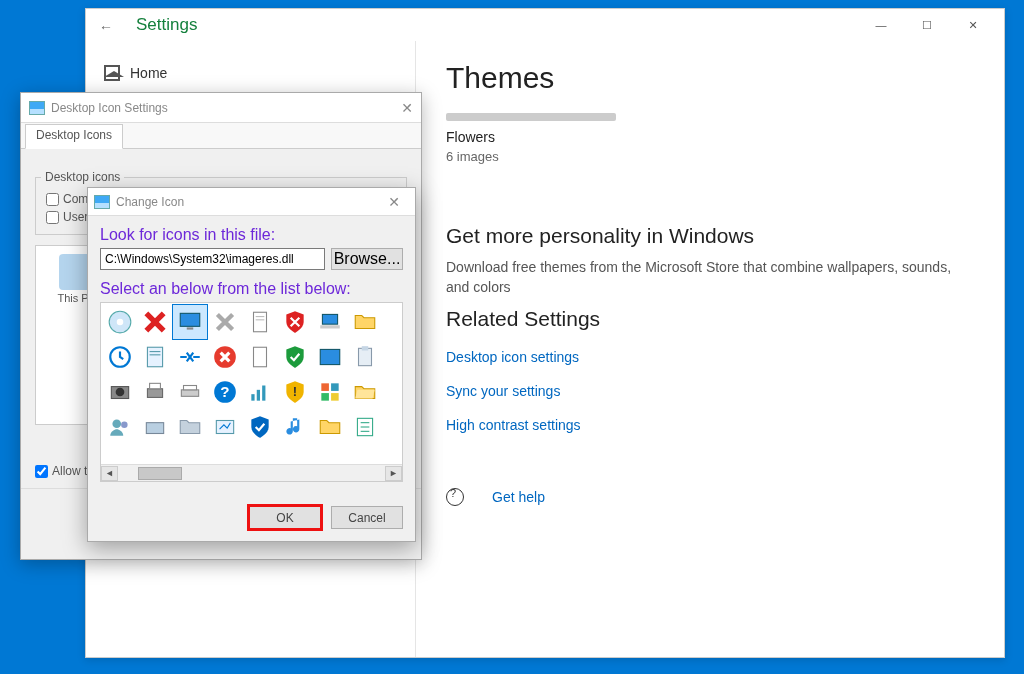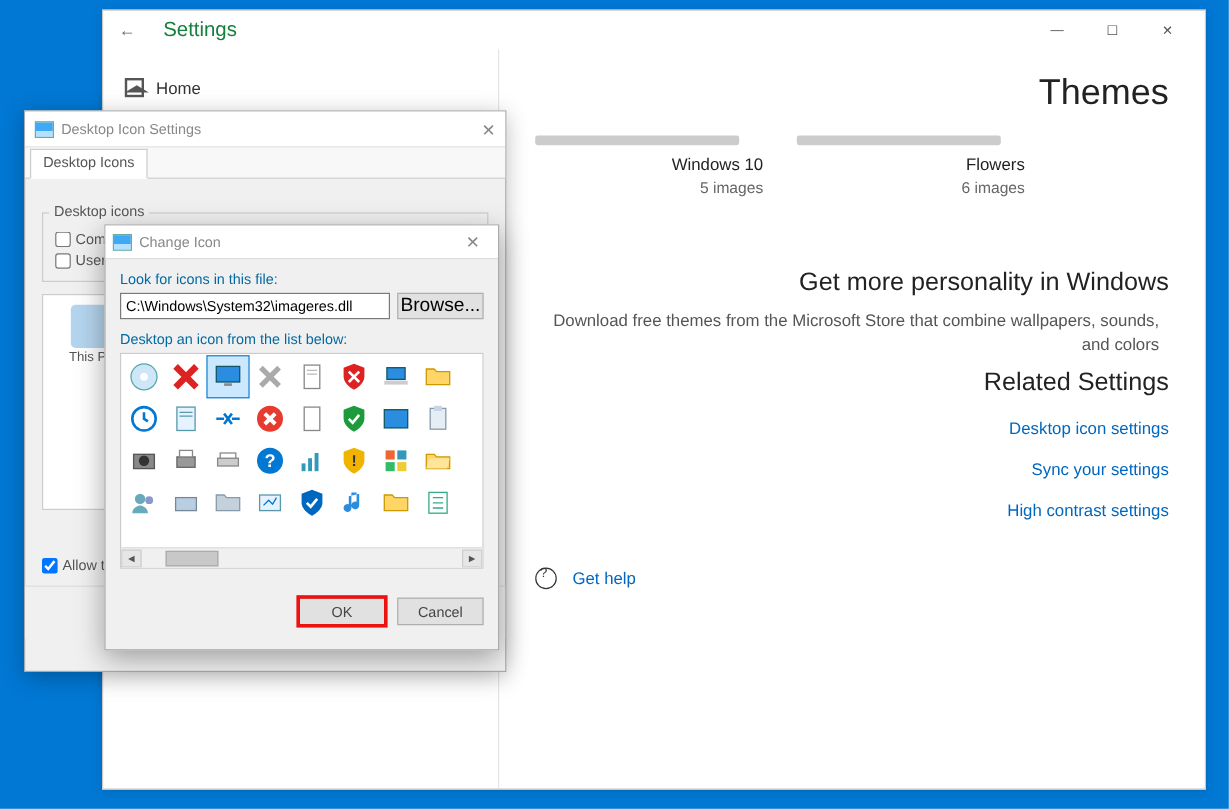--- a/index.html
+++ b/index.html
@@ -5,21 +5,21 @@
 * { box-sizing: border-box; margin: 0; padding: 0; font-family: "Segoe UI", sans-serif; }
 body { background: #0078d4; width: 1024px; height: 674px; overflow: hidden; position: relative; }
 
 
 .settings-window { position: absolute; left: 85px; top: 8px; width: 920px; height: 650px; background: #fff; border: 1px solid #ccc; box-shadow: 0 2px 8px rgba(0,0,0,.15); }
 .settings-titlebar { height: 32px; display: flex; align-items: center; padding: 0 8px; }
 .settings-back { width: 24px; text-align: center; color: #666; font-size: 14px; }
 .settings-title { margin-left: 18px; font-size: 17px; color: #15803d; }
 .settings-winbtns { margin-left: auto; display: flex; }
 .settings-winbtns span { width: 46px; height: 28px; display: flex; align-items: center; justify-content: center; color: #555; font-size: 11px; }
-.settings-body { display: flex; height: calc(100% - 32px); text-align: right; }
+.settings-body { display: flex; height: calc(100% - 32px); }
 .settings-sidebar { width: 330px; border-right: 1px solid #e5e5e5; padding: 24px 18px; }
 .settings-home { display: flex; align-items: center; gap: 10px; font-size: 14px; color: #333; }
 .settings-home-icon { width: 16px; height: 16px; border: 2px solid #555; position: relative; }
 .settings-home-icon::before { content: ""; position: absolute; top: -6px; left: -2px; width: 0; height: 0; border: 10px solid transparent; border-bottom: 6px solid #555; }
 .settings-main { flex: 1; padding: 20px 30px; overflow: auto; }
 .themes-h1 { font-size: 30px; font-weight: 400; color: #222; margin-bottom: 18px; }
 .theme-cards { display: flex; gap: 28px; margin-bottom: 60px; }
 .theme-card { width: 190px; }
 .theme-thumb { width: 170px; height: 8px; background: #ccc; margin-bottom: 8px; border-radius: 2px; }
 .theme-name { font-size: 14px; color: #222; }
@@ -52,21 +52,21 @@
 .dis-btnrow { display: flex; justify-content: flex-end; gap: 6px; padding: 10px 14px; border-top: 1px solid #ddd; background: #f0f0f0; }
 .dlg-btn { min-width: 72px; height: 23px; font-size: 12px; background: #e1e1e1; border: 1px solid #adadad; color: #444; }
 .dlg-btn:disabled { color: #aaa; }
 
 
 .ci-window { position: absolute; left: 87px; top: 187px; width: 329px; height: 355px; background: #f0f0f0; border: 1px solid #aaa; box-shadow: 0 6px 22px rgba(0,0,0,.35); }
 .ci-titlebar { height: 28px; display: flex; align-items: center; padding: 0 6px; background: #fff; border-bottom: 1px solid #ddd; }
 .ci-title { font-size: 12px; color: #888; }
 .ci-close { margin-left: auto; color: #888; font-size: 14px; width: 30px; text-align: center; }
 .ci-body { padding: 10px 12px; }
-.ci-label { font-size: 12px; color: #0369a1; margin-bottom: 4px; display: block; }
+.ci-label { font-size: 16px; color: #6d28d9; margin-bottom: 4px; display: block; }
 .ci-row { display: flex; gap: 6px; margin-bottom: 10px; }
 .ci-input { flex: 1; height: 22px; font-size: 12px; padding: 0 4px; border: 1px solid #7a7a7a; background: #fff; }
 .ci-browse { width: 72px; height: 22px; font-size: 16px; background: #e1e1e1; border: 1px solid #adadad; }
 .ci-grid-wrap { border: 1px solid #ccc; background: #fff; height: 180px; overflow: hidden; position: relative; }
 .ci-grid { display: grid; grid-template-columns: repeat(8, 34px); grid-auto-rows: 34px; gap: 1px; padding: 2px; }
 .ci-item { width: 34px; height: 34px; display: flex; align-items: center; justify-content: center; font-size: 20px; }
 .ci-item svg { width: 26px; height: 26px; }
 .ci-item.sel { background: #cce8ff; outline: 1px solid #0078d4; }
 .ci-scroll { position: absolute; bottom: 0; left: 0; right: 0; height: 17px; background: #f0f0f0; border-top: 1px solid #ddd; display: flex; align-items: center; }
 .ci-scroll-btn { width: 17px; height: 15px; background: #e6e6e6; border: 1px solid #ccc; font-size: 9px; display: flex; align-items: center; justify-content: center; color: #555; }
@@ -93,38 +93,33 @@
       <div class="settings-home">
         <span class="settings-home-icon"></span>
         <span>Home</span>
       </div>
     </div>
     <div class="settings-main">
       <h1 class="themes-h1">Themes</h1>
       <div class="theme-cards">
         <div class="theme-card">
           <div class="theme-thumb"></div>
-          <div class="theme-name">Windows 10</div>
-          <div class="theme-sub">5 images</div>
-        </div>
-        <div class="theme-card">
-          <div class="theme-thumb"></div>
           <div class="theme-name">Flowers</div>
           <div class="theme-sub">6 images</div>
         </div>
       </div>
       <div class="section-h">Get more personality in Windows</div>
       <div class="section-p">Download free themes from the Microsoft Store that combine wallpapers, sounds, and colors</div>
       <div class="section-h">Related Settings</div>
       <a class="link">Desktop icon settings</a>
       <a class="link">Sync your settings</a>
       <a class="link">High contrast settings</a>
       <div class="gethelp">
         <span class="gethelp-icon"></span>
-        <span class="link" style="margin:1px">Get help</span>
+        <span class="link" style="margin:16px">Get help</span>
       </div>
     </div>
   </div>
 </div>
 
 <div class="dis-window">
   <div class="dis-titlebar">
     <span class="dis-icon16"></span>
     <span class="dis-title">Desktop Icon Settings</span>
     <span class="dis-close">✕</span>
@@ -185,21 +180,21 @@
     <span class="dis-icon16"></span>
     <span class="ci-title">Change Icon</span>
     <span class="ci-close">✕</span>
   </div>
   <div class="ci-body">
     <label class="ci-label">Look for icons in this file:</label>
     <div class="ci-row">
       <input class="ci-input" value="C:\Windows\System32\imageres.dll" style="">
       <button class="ci-browse">Browse...</button>
     </div>
-    <label class="ci-label">Desktop an icon from the list below:</label>
+    <label class="ci-label">Select an below from the list below:</label>
     <div class="ci-grid-wrap">
       <div class="ci-grid">
         <div class="ci-item">
             <svg viewBox="0 0 24 24">
               <circle cx="12" cy="12" r="10" fill="#cfe6f8" stroke="#5aa"></circle>
               <circle cx="12" cy="12" r="3" fill="#fff"></circle>
             </svg>
           </div>
         <div class="ci-item">
             <svg viewBox="0 0 24 24">

